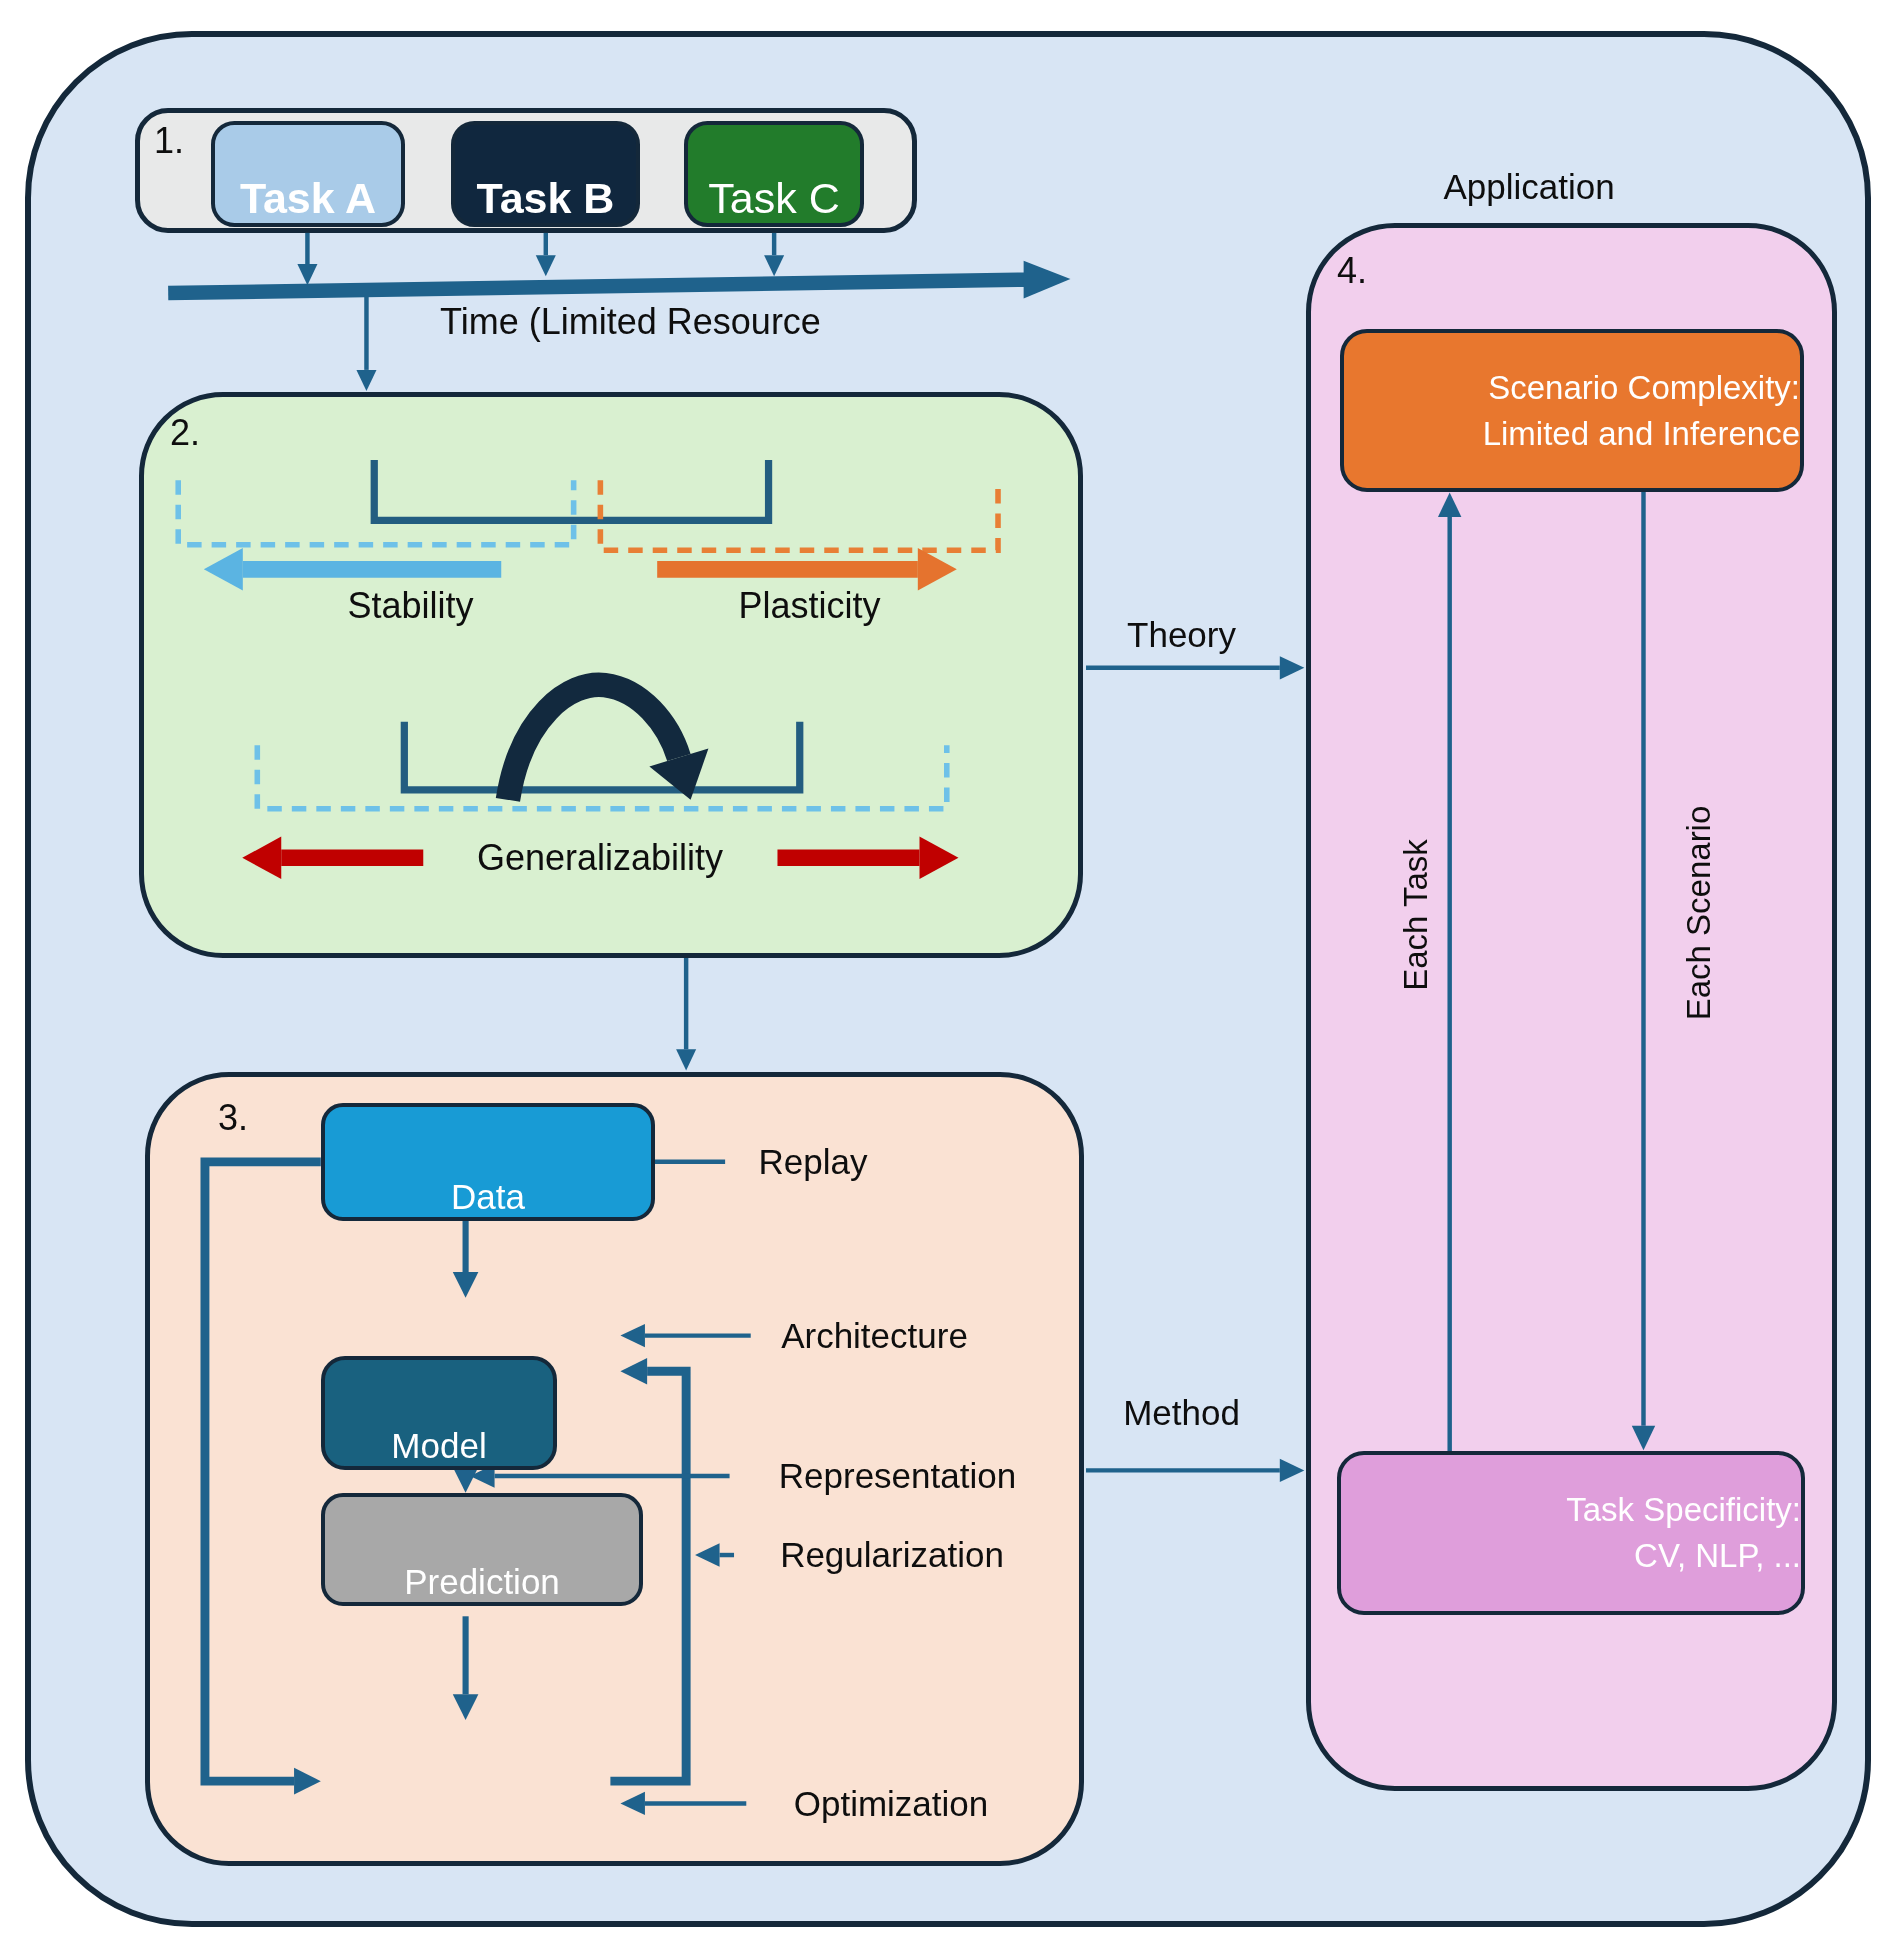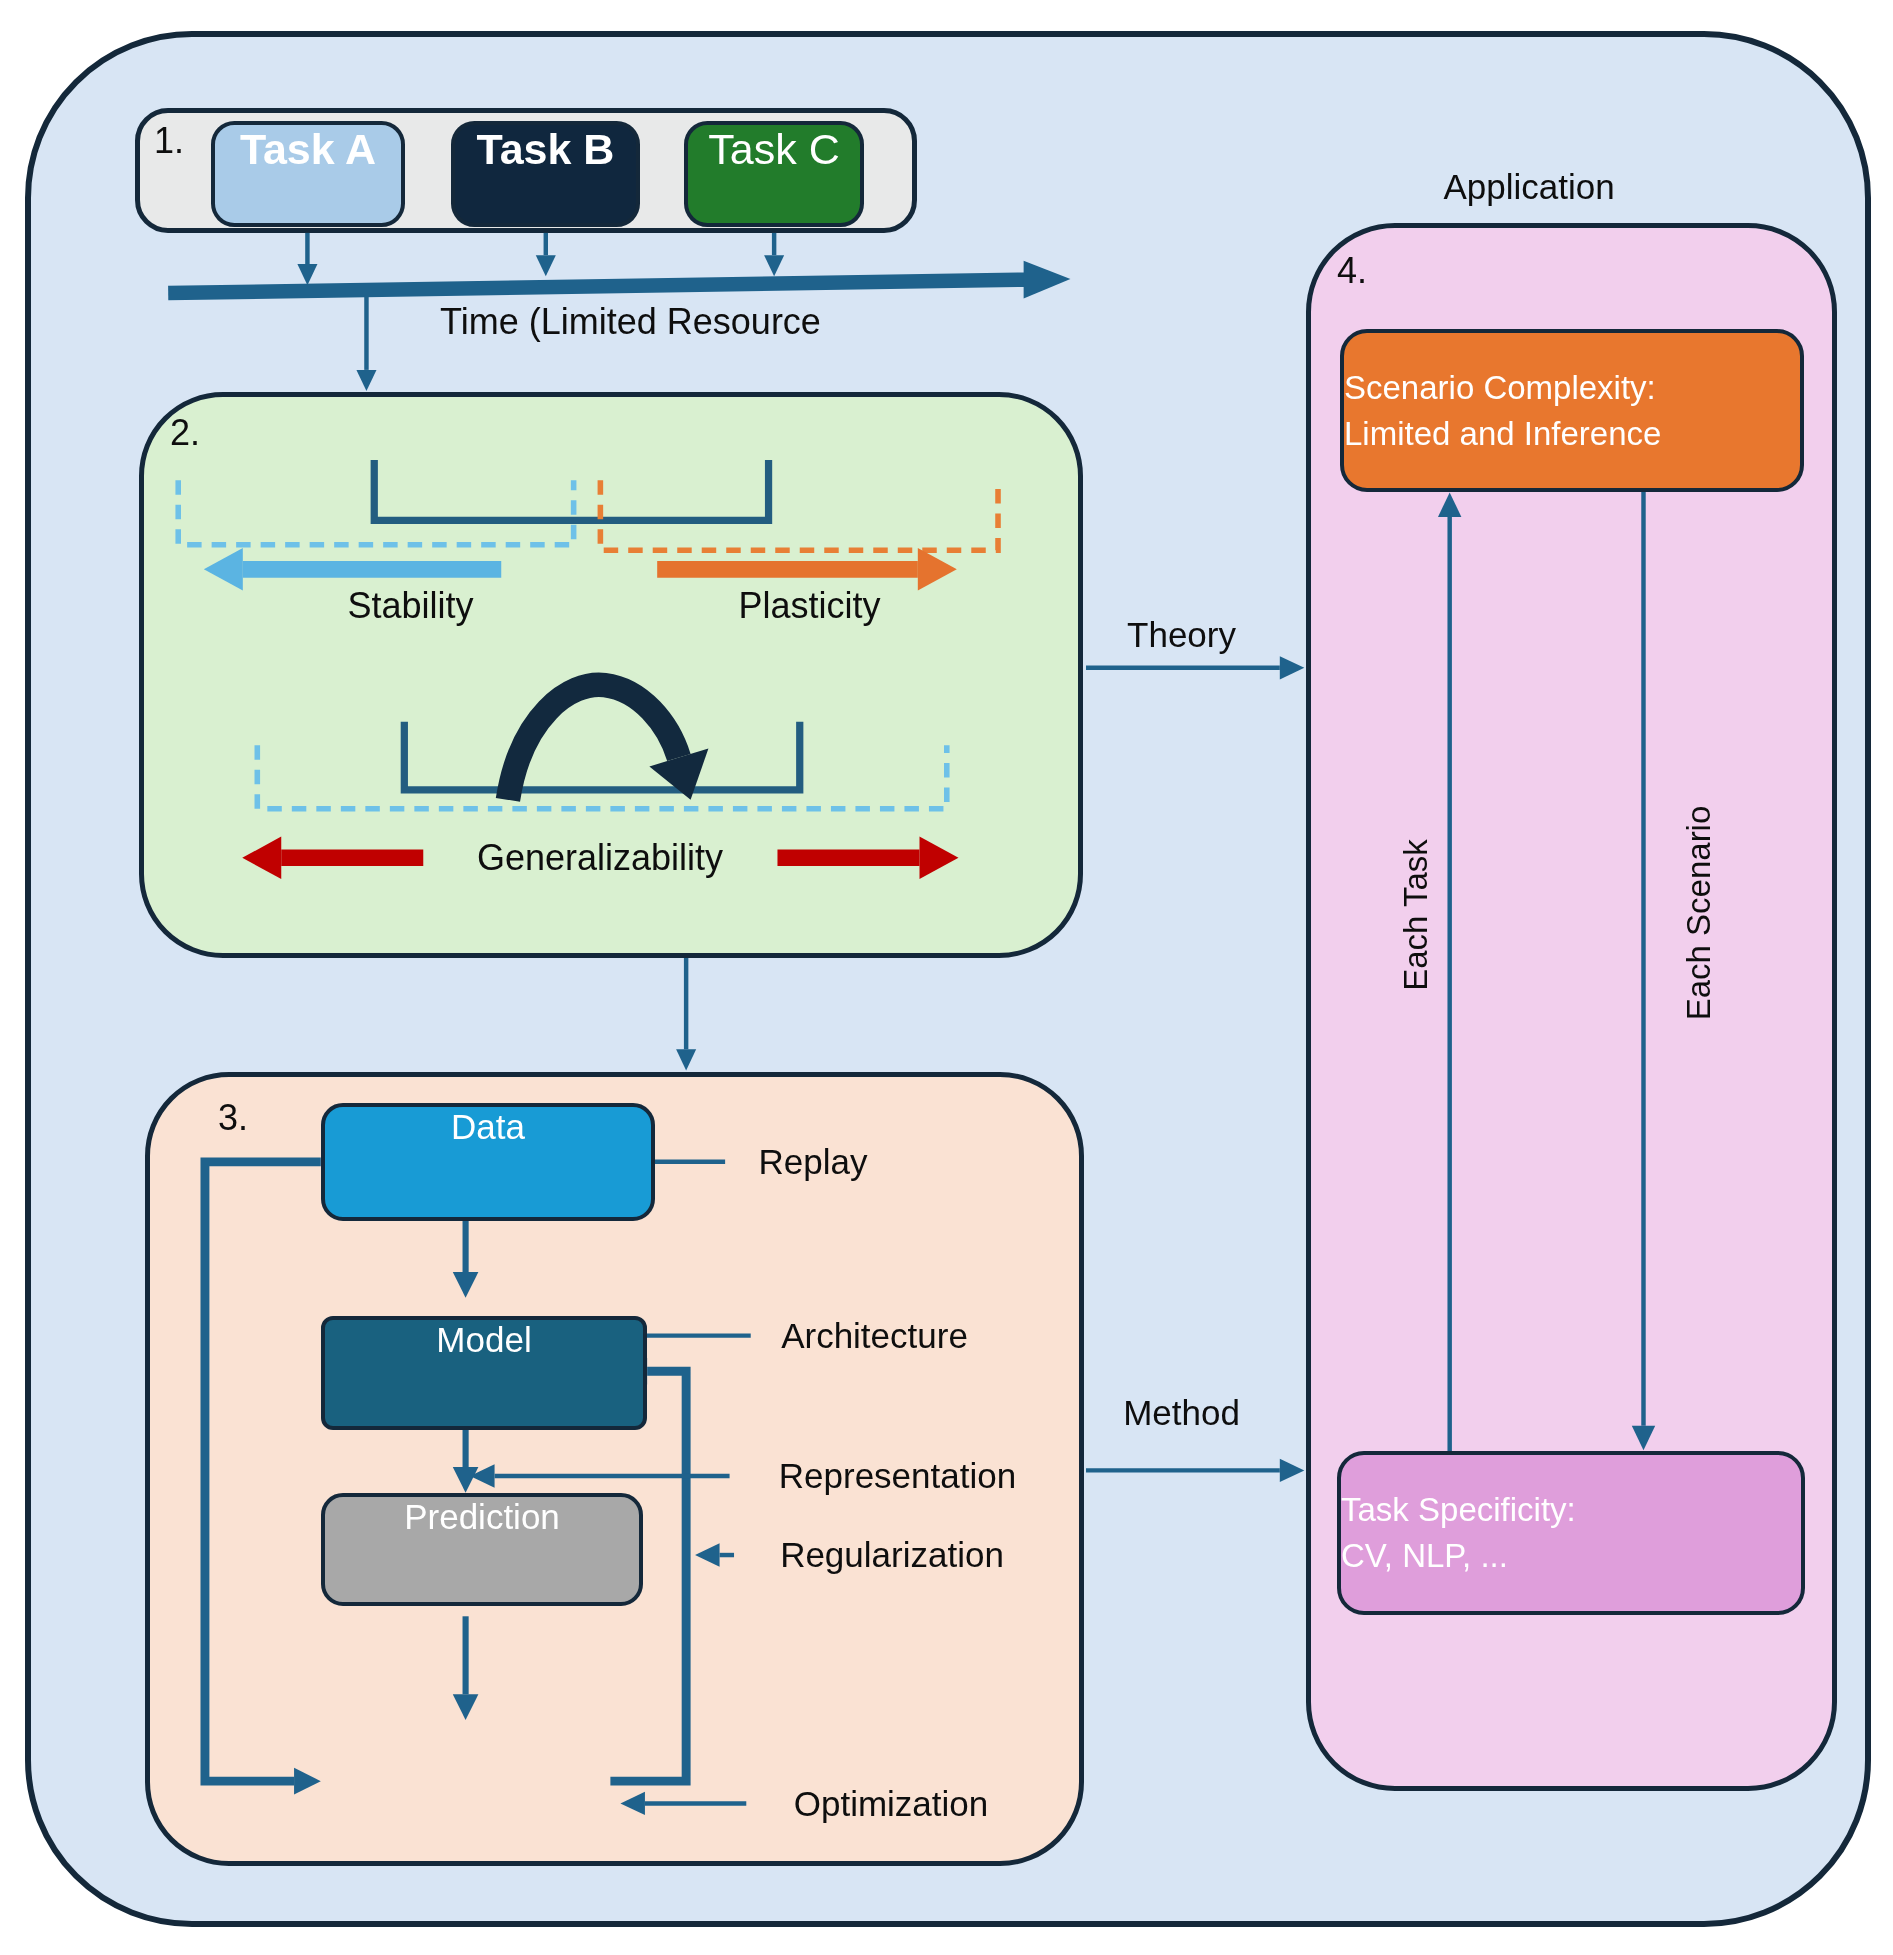--- a/index.html
+++ b/index.html
@@ -1,20 +1,20 @@
 <!DOCTYPE html>
 <html style="--outer-fill: #d8e5f4; --outline: #14283a; --text: #0e0e0e; --task-bar-fill: #e8e9e9; --task-a-fill: #a9cbe8; --task-b-fill: #10273e; --task-c-fill: #227c2b; --arrow-teal: #1f628c; --green-fill: #d9f0d0; --stability-blue: #5bb4e2; --dashed-blue: #6ec1e8; --plasticity-orange: #e5732e; --dashed-orange: #e87f35; --bracket-teal: #235d80; --arc-navy: #12293e; --red-arrow: #c00000; --peach-fill: #fae2d3; --data-fill: #189bd5; --model-fill: #19617f; --prediction-fill: #a8a8a8; --loss-fill: #17abe8; --pink-fill: #f2cfed; --orange-box-fill: #e8772e; --magenta-fill: #df9edb;font-size:9px"><head>
 <meta charset="utf-8">
 <style>
   html,body{margin:0;padding:0;background:#ffffff;}
   .page{position:relative;width:1893px;height:1955px;background:#ffffff;overflow:hidden;
         font-family:"Liberation Sans", sans-serif;color:var(--text,#0e0e0e);}
   .rbox{position:absolute;box-sizing:border-box;border:5px solid var(--outline);}
   .node{position:absolute;box-sizing:border-box;border:4.5px solid var(--outline);
-        display:flex;align-items:flex-start;justify-content:center;color:#ffffff;
+        display:flex;align-items:flex-end;justify-content:center;color:#ffffff;
         font-size:35px;text-align:center;}
   .lbl{position:absolute;display:flex;align-items:center;justify-content:center;
        text-align:center;color:var(--text);}
   .seclbl{position:absolute;font-size:36px;color:var(--text);}
   .vlabel{transform:rotate(-90deg);transform-origin:center center;}
   .two-line{flex-direction:column;line-height:1.38;}
   svg.layer{position:absolute;left:0;top:0;}
   .st{stroke:var(--arrow-teal);fill:none;}
   .ft{fill:var(--arrow-teal);stroke:none;}
   .sbr{stroke:var(--bracket-teal);fill:none;}
@@ -143,21 +143,21 @@
 
   <div class="lbl" style="left:380px;top:303px;width:501px;height:38px;font-size:36px;">Time (Limited Resource</div>
 
   <div class="lbl" style="left:271px;top:587px;width:279px;height:38px;font-size:36px;">Stability</div>
   <div class="lbl" style="left:670px;top:587px;width:279px;height:38px;font-size:36px;">Plasticity</div>
   <div class="lbl" style="left:433px;top:839px;width:334px;height:38px;font-size:36px;">Generalizability</div>
 
   <div class="node" style="left:321px;top:1103px;width:334px;height:118px;border-radius:22px;background:var(--data-fill);">
       <span>Data</span>
     </div>
-  <div class="node" style="left:321px;top:1316px;width:326px;height:114px;border-radius:12px;background:var(--model-fill);">
+  <div class="node" style="left:321px;top:1356px;width:236px;height:114px;border-radius:24px;background:var(--model-fill);">
       <span>Model</span>
     </div>
   <div class="node" style="left:321px;top:1493px;width:322px;height:113px;border-radius:22px;background:var(--prediction-fill);">
       <span>Prediction</span>
     </div>
 
   <div class="lbl" style="left:724px;top:1143px;width:178px;height:38px;font-size:35px;">Replay</div>
   <div class="lbl" style="left:763px;top:1317px;width:223px;height:38px;font-size:35px;">Architecture</div>
   <div class="lbl" style="left:758px;top:1457px;width:279px;height:38px;font-size:35px;">Representation</div>
   <div class="lbl" style="left:764px;top:1536px;width:256px;height:38px;font-size:35px;">Regularization</div>

